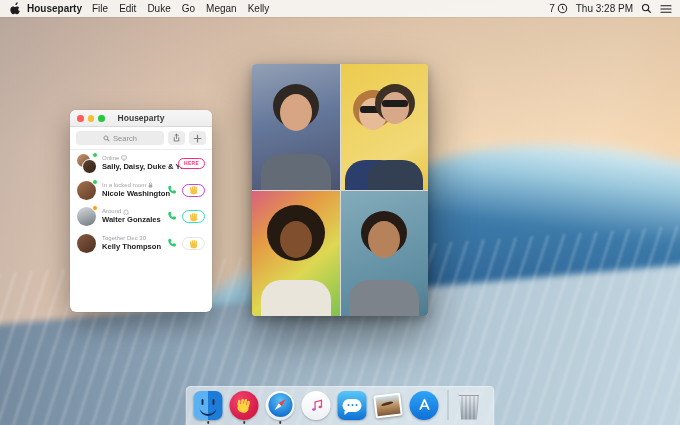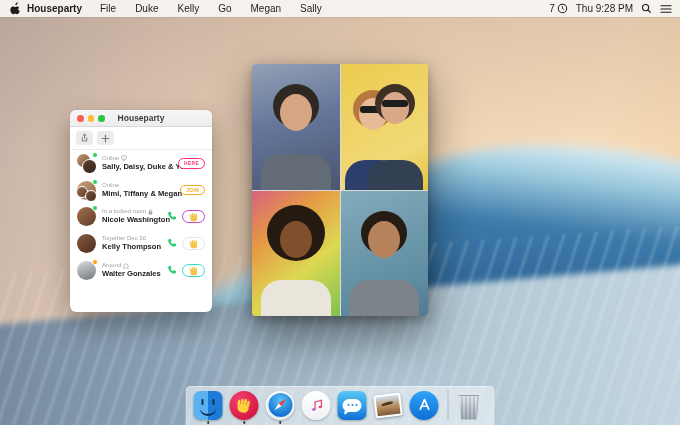--- a/index.html
+++ b/index.html
@@ -23,21 +23,21 @@
   .streaks { position:absolute; left:-60px; right:-60px; top:250px; height:220px; opacity:.35;
     background:repeating-linear-gradient(112deg,rgba(255,255,255,.5) 0 3px,rgba(255,255,255,0) 3px 15px);
     transform:rotate(-4deg); filter:blur(1px); }
 
   
   .menubar { position:absolute; top:0; left:0; right:0; height:17px; z-index:50;
     background:rgba(247,244,241,.95); display:flex; align-items:center;
     font-size:10px; color:#1d1d1f; padding:0 8px; box-shadow:0 0 1px rgba(0,0,0,.3); }
   .menubar .apple { display:flex; align-items:center; margin:0 6px 0 2px; }
   .menubar .appname { font-weight:bold; margin-right:10px; }
-  .menubar .menu { margin-right:11px;margin-left:8px; }
+  .menubar .menu { margin-right:11px; }
   .menubar .spacer { flex:1; }
   .menubar .mb-right { display:flex; align-items:center; gap:8px; }
   .menubar .count { font-size:10px; }
   .menubar svg { display:block; }
 
   
   .hp-window { position:absolute; left:70px; top:110px; width:142px; height:202px; z-index:30;
     background:#fff; border-radius:6px; box-shadow:0 12px 28px rgba(0,0,0,.35), 0 0 1px rgba(0,0,0,.3); }
   .hp-titlebar { position:relative; height:17px; border-radius:6px 6px 0 0;
     background:linear-gradient(#f6f6f6,#ededed); border-bottom:1px solid #d9d9d9;
@@ -184,35 +184,35 @@
   </div>
 
   <div class="menubar">
     <span class="apple">
       <svg width="11" height="13" viewBox="0 0 13 15">
           <path fill="#1d1d1f" d="M8.4 2.4c.5-.6.9-1.5.7-2.3-.7.1-1.6.5-2.1 1.2-.4.5-.8 1.4-.6 2.2.8 0 1.5-.5 2-1.1zm3.3 8c-.3.8-.5 1.1-.9 1.8-.6.9-1.4 2.1-2.4 2.1-.9 0-1.2-.6-2.4-.6s-1.5.6-2.4.6c-1 0-1.7-1.1-2.3-2C-.4 9.8.5 6.4 2.4 5.4c.9-.5 1.9-.3 2.6 0 .6.3 1.2.3 1.9 0 .8-.3 1.8-.5 2.8.1.4.3.9.7 1.2 1.2-1.9 1.1-1.6 3.6.8 3.7z"></path>
         </svg>
     </span>
     <span class="appname">Houseparty</span>
     <span class="menu">File</span>
+    <span class="menu">Edit</span>
     <span class="menu">Duke</span>
-    <span class="menu">Kelly</span>
     <span class="menu">Go</span>
     <span class="menu">Megan</span>
-    <span class="menu">Sally</span>
+    <span class="menu">Kelly</span>
     <span class="spacer"></span>
     <span class="mb-right">
       <span style="display:flex;align-items:center;gap:2px">
         <span class="count">7</span>
         <svg width="11" height="11" viewBox="0 0 12 12">
             <circle cx="6" cy="6" r="4.6" fill="none" stroke="#1d1d1f" stroke-width="1.1"></circle>
             <path d="M6 3.4V6l1.8 1.2" fill="none" stroke="#1d1d1f" stroke-width="1"></path>
           </svg>
       </span>
-      <span>Thu 9:28 PM</span>
+      <span>Thu 3:28 PM</span>
       <svg width="11" height="11" viewBox="0 0 12 12">
           <circle cx="5" cy="5" r="3.4" fill="none" stroke="#1d1d1f" stroke-width="1.2"></circle>
           <path d="M7.6 7.6l2.6 2.6" stroke="#1d1d1f" stroke-width="1.3" stroke-linecap="round"></path>
         </svg>
       <svg width="12" height="10" viewBox="0 0 13 10">
           <path d="M1 1.5h11M1 5h11M1 8.5h11" stroke="#1d1d1f" stroke-width="1.2" stroke-linecap="round"></path>
         </svg>
     </span>
   </div>
 
@@ -251,20 +251,27 @@
   <div class="hp-window">
     <div class="hp-titlebar">
       <span class="lights">
         <span class="light red"></span>
         <span class="light yellow"></span>
         <span class="light green"></span>
       </span>
       <span class="hp-title">Houseparty</span>
     </div>
     <div class="hp-toolbar">
+      <div class="searchfield">
+        <svg width="7" height="7" viewBox="0 0 12 12">
+            <circle cx="5" cy="5" r="3.4" fill="none" stroke="#8e8e93" stroke-width="1.6"></circle>
+            <path d="M7.6 7.6l2.6 2.6" stroke="#8e8e93" stroke-width="1.8" stroke-linecap="round"></path>
+          </svg>
+        <span>Search</span>
+      </div>
       <div class="tb-btn">
         <svg width="9" height="10" viewBox="0 0 12 13">
             <path d="M3 5.5v5h6v-5" fill="none" stroke="#7c7c80" stroke-width="1.3"></path>
             <path d="M6 7V1.5M3.8 3.4L6 1.2l2.2 2.2" fill="none" stroke="#7c7c80" stroke-width="1.3" stroke-linecap="round"></path>
           </svg>
       </div>
       <div class="tb-btn">
         <svg width="9" height="9" viewBox="0 0 12 12">
             <path d="M6 1.5v9M1.5 6h9" stroke="#7c7c80" stroke-width="1.6" stroke-linecap="round"></path>
           </svg>
@@ -285,34 +292,20 @@
               </svg>
           </div>
           <div class="row-name">Sally, Daisy, Duke &amp; You</div>
         </div>
         <div class="row-actions">
           <span class="pill pink">HERE</span>
         </div>
       </div>
 
 
-      <div class="row">
-        <div class="avatar av3">
-            <span class="pdot on"></span>
-          </div>
-        <div class="row-info">
-          <div class="row-status">
-              <span>Online</span>
-            </div>
-          <div class="row-name">Mimi, Tiffany &amp; Megan</div>
-        </div>
-        <div class="row-actions">
-          <span class="pill orange">JOIN</span>
-        </div>
-      </div>
 
       <div class="row">
         <div class="avatar av4">
             <span class="pdot on"></span>
           </div>
         <div class="row-info">
           <div class="row-status">
             <span>In a locked room</span>
             <svg width="5" height="6" viewBox="0 0 8 10">
                 <rect x="1" y="4" width="6" height="5" rx="1" fill="#a2a2a7"></rect>
@@ -335,20 +328,53 @@
                   <rect x="5.6" y="1.2" width="1.8" height="5.6" rx="0.9"></rect>
                   <rect x="7.8" y="2.1" width="1.8" height="4.7" rx="0.9"></rect>
                   <ellipse cx="5.7" cy="8" rx="4" ry="3.2"></ellipse>
                 </g>
               </svg>
           </span>
         </div>
       </div>
 
       <div class="row">
+        <div class="avatar av5">
+            <span class="pdot away"></span>
+          </div>
+        <div class="row-info">
+          <div class="row-status">
+            <span>Around</span>
+            <svg width="6" height="6" viewBox="0 0 10 10">
+                <path d="M1.5 9V5a3.5 3.5 0 017 0v4l-1.4-1-1.3 1-1.3-1-1.3 1z" fill="none" stroke="#a2a2a7" stroke-width="1.1"></path>
+              </svg>
+          </div>
+          <div class="row-name">Walter Gonzales</div>
+        </div>
+        <div class="row-actions">
+          <span class="call-btn">
+            <svg width="11" height="11" viewBox="0 0 16 16">
+                <path fill="#2ecc71" d="M3.4 1.4c-.9.3-1.7 1.1-1.6 2.1.4 4.8 4.2 8.6 9 9 1 .1 1.8-.7 2.1-1.6l.3-1.1c.1-.4-.1-.9-.5-1l-2.3-1c-.3-.1-.7 0-1 .3l-.9.9C7 8.3 6 7.2 5.2 5.7l.9-.9c.3-.3.4-.7.3-1l-1-2.3c-.1-.4-.6-.6-1-.5l-1 .4z"></path>
+              </svg>
+          </span>
+          <span class="wave-pill ring-teal">
+            <svg class="hand" width="10" height="10" viewBox="0 0 12 12">
+                <g fill="currentColor">
+                  <rect x="1.2" y="2.8" width="1.8" height="4.2" rx="0.9"></rect>
+                  <rect x="3.4" y="1.6" width="1.8" height="5.2" rx="0.9"></rect>
+                  <rect x="5.6" y="1.2" width="1.8" height="5.6" rx="0.9"></rect>
+                  <rect x="7.8" y="2.1" width="1.8" height="4.7" rx="0.9"></rect>
+                  <ellipse cx="5.7" cy="8" rx="4" ry="3.2"></ellipse>
+                </g>
+              </svg>
+          </span>
+        </div>
+      </div>
+
+      <div class="row">
         <div class="avatar av6"></div>
         <div class="row-info">
           <div class="row-status">
               <span>Together Dec 30</span>
             </div>
           <div class="row-name">Kelly Thompson</div>
         </div>
         <div class="row-actions">
           <span class="call-btn">
             <svg width="11" height="11" viewBox="0 0 16 16">
@@ -362,53 +388,20 @@
                   <rect x="3.4" y="1.6" width="1.8" height="5.2" rx="0.9"></rect>
                   <rect x="5.6" y="1.2" width="1.8" height="5.6" rx="0.9"></rect>
                   <rect x="7.8" y="2.1" width="1.8" height="4.7" rx="0.9"></rect>
                   <ellipse cx="5.7" cy="8" rx="4" ry="3.2"></ellipse>
                 </g>
               </svg>
           </span>
         </div>
       </div>
 
-      <div class="row">
-        <div class="avatar av5">
-            <span class="pdot away"></span>
-          </div>
-        <div class="row-info">
-          <div class="row-status">
-            <span>Around</span>
-            <svg width="6" height="6" viewBox="0 0 10 10">
-                <path d="M1.5 9V5a3.5 3.5 0 017 0v4l-1.4-1-1.3 1-1.3-1-1.3 1z" fill="none" stroke="#a2a2a7" stroke-width="1.1"></path>
-              </svg>
-          </div>
-          <div class="row-name">Walter Gonzales</div>
-        </div>
-        <div class="row-actions">
-          <span class="call-btn">
-            <svg width="11" height="11" viewBox="0 0 16 16">
-                <path fill="#2ecc71" d="M3.4 1.4c-.9.3-1.7 1.1-1.6 2.1.4 4.8 4.2 8.6 9 9 1 .1 1.8-.7 2.1-1.6l.3-1.1c.1-.4-.1-.9-.5-1l-2.3-1c-.3-.1-.7 0-1 .3l-.9.9C7 8.3 6 7.2 5.2 5.7l.9-.9c.3-.3.4-.7.3-1l-1-2.3c-.1-.4-.6-.6-1-.5l-1 .4z"></path>
-              </svg>
-          </span>
-          <span class="wave-pill ring-teal">
-            <svg class="hand" width="10" height="10" viewBox="0 0 12 12">
-                <g fill="currentColor">
-                  <rect x="1.2" y="2.8" width="1.8" height="4.2" rx="0.9"></rect>
-                  <rect x="3.4" y="1.6" width="1.8" height="5.2" rx="0.9"></rect>
-                  <rect x="5.6" y="1.2" width="1.8" height="5.6" rx="0.9"></rect>
-                  <rect x="7.8" y="2.1" width="1.8" height="4.7" rx="0.9"></rect>
-                  <ellipse cx="5.7" cy="8" rx="4" ry="3.2"></ellipse>
-                </g>
-              </svg>
-          </span>
-        </div>
-      </div>
-
     </div>
   </div>
 
   <div class="dock">
     <div class="dock-item">
       <div class="finder"></div>
       <span class="run-dot"></span>
     </div>
     <div class="dock-item">
       <div class="hp-dock">

